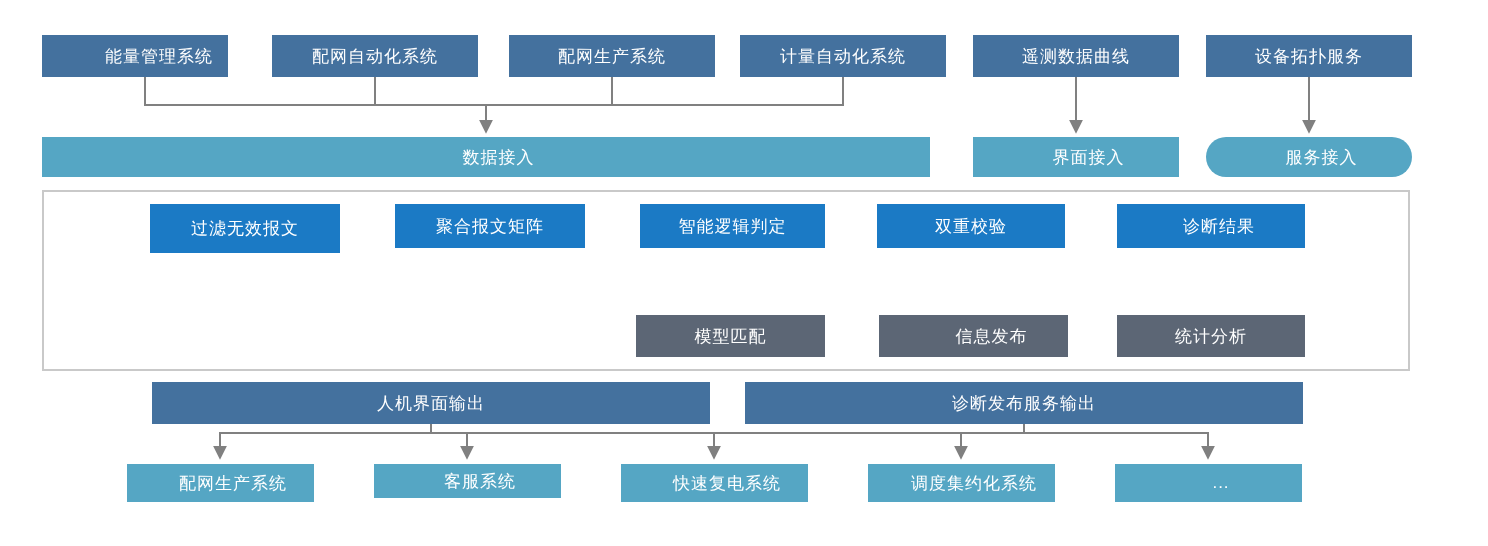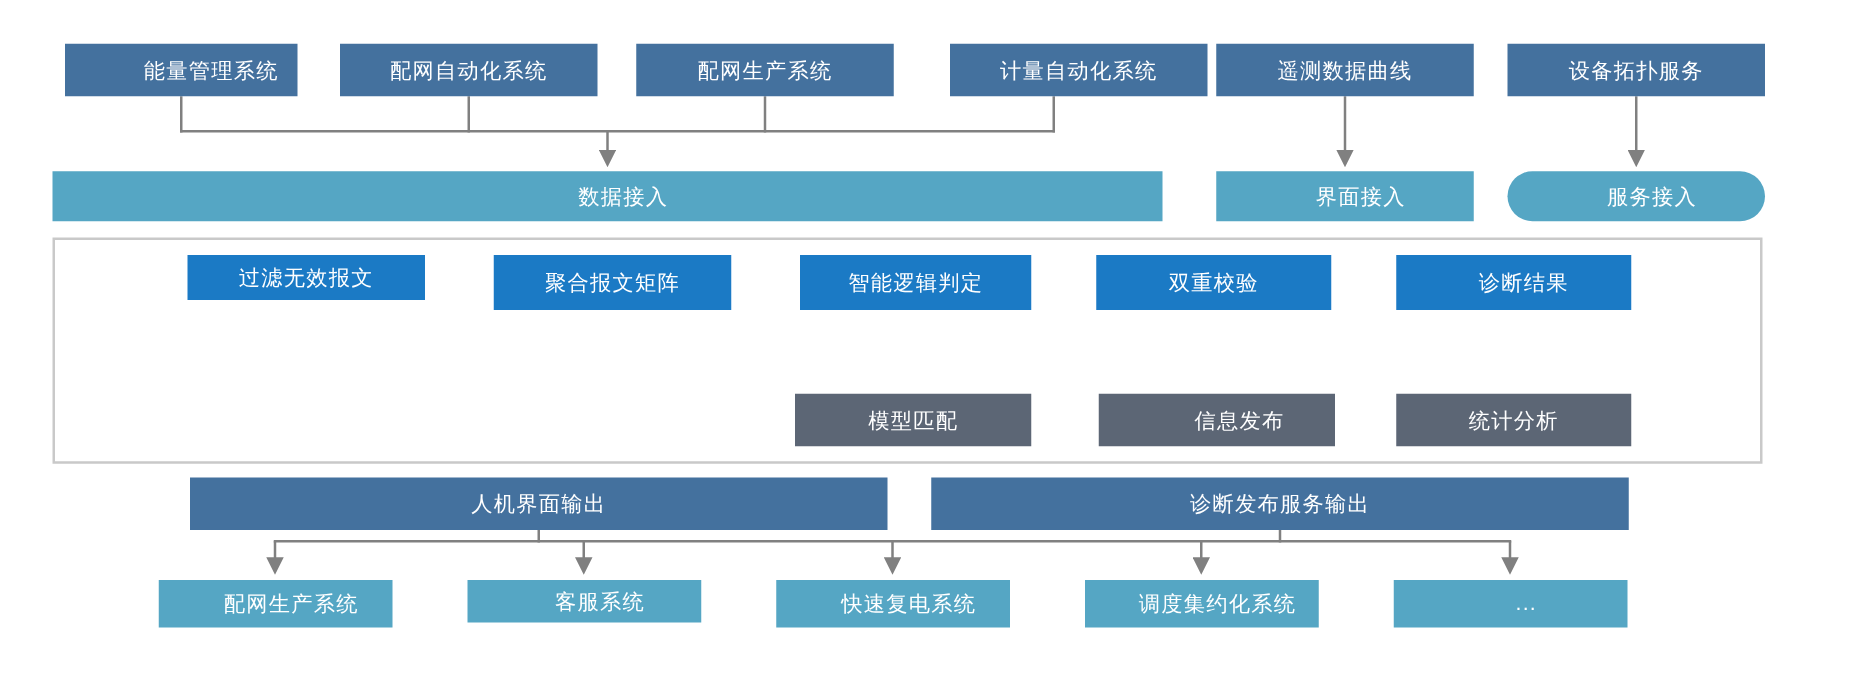--- a/index.html
+++ b/index.html
@@ -87,32 +87,32 @@
       <line x1="220" y1="433" x2="220" y2="457" marker-end="url(#arrow)"></line>
       <line x1="467" y1="433" x2="467" y2="457" marker-end="url(#arrow)"></line>
       <line x1="714" y1="433" x2="714" y2="457" marker-end="url(#arrow)"></line>
       <line x1="961" y1="433" x2="961" y2="457" marker-end="url(#arrow)"></line>
       <line x1="1208" y1="433" x2="1208" y2="457" marker-end="url(#arrow)"></line>
     </g>
   </svg>
 
   <div class="frame"></div>
 
-  <div class="box dark" style="left:52px;   top:35px; width:186px; height:42px;padding-left:48px;">能量管理系统</div>
+  <div class="box dark" style="left:42px;   top:35px; width:186px; height:42px;padding-left:48px;">能量管理系统</div>
   <div class="box dark" style="left:272px;  top:35px; width:206px; height:42px;">配网自动化系统</div>
   <div class="box dark" style="left:509px;  top:35px; width:206px; height:42px;">配网生产系统</div>
-  <div class="box dark" style="left:740px;  top:35px; width:206px; height:42px;margin-left:20px;">计量自动化系统</div>
+  <div class="box dark" style="left:740px;  top:35px; width:206px; height:42px;">计量自动化系统</div>
   <div class="box dark" style="left:973px;  top:35px; width:206px; height:42px;">遥测数据曲线</div>
   <div class="box dark" style="left:1206px; top:35px; width:206px; height:42px;">设备拓扑服务</div>
 
   <div class="box teal" style="left:42px;   top:137px; width:888px; height:40px;">数据接入</div>
   <div class="box teal" style="left:973px;  top:137px; width:206px; height:40px;">界面接入</div>
   <div class="box teal" style="left:1206px; top:137px; width:206px; height:40px;border-radius:20px;">服务接入</div>
 
-  <div class="box blue" style="left:150px;  top:204px; width:190px; height:36px;">过滤无效报文</div>
+  <div class="box blue" style="left:150px;  top:204px; width:190px; height:49px;">过滤无效报文</div>
   <div class="box blue" style="left:395px;  top:204px; width:190px; height:44px;">聚合报文矩阵</div>
   <div class="box blue" style="left:640px;  top:204px; width:185px; height:44px;">智能逻辑判定</div>
   <div class="box blue" style="left:877px;  top:204px; width:188px; height:44px;">双重校验</div>
   <div class="box blue" style="left:1117px; top:204px; width:188px; height:44px;padding-left:16px;">诊断结果</div>
 
   <div class="box gray" style="left:636px;  top:315px; width:189px; height:42px;">模型匹配</div>
   <div class="box gray" style="left:879px;  top:315px; width:189px; height:42px;padding-left:36px;">信息发布</div>
   <div class="box gray" style="left:1117px; top:315px; width:188px; height:42px;">统计分析</div>
 
   <div class="box dark" style="left:152px; top:382px; width:558px; height:42px;">人机界面输出</div>

